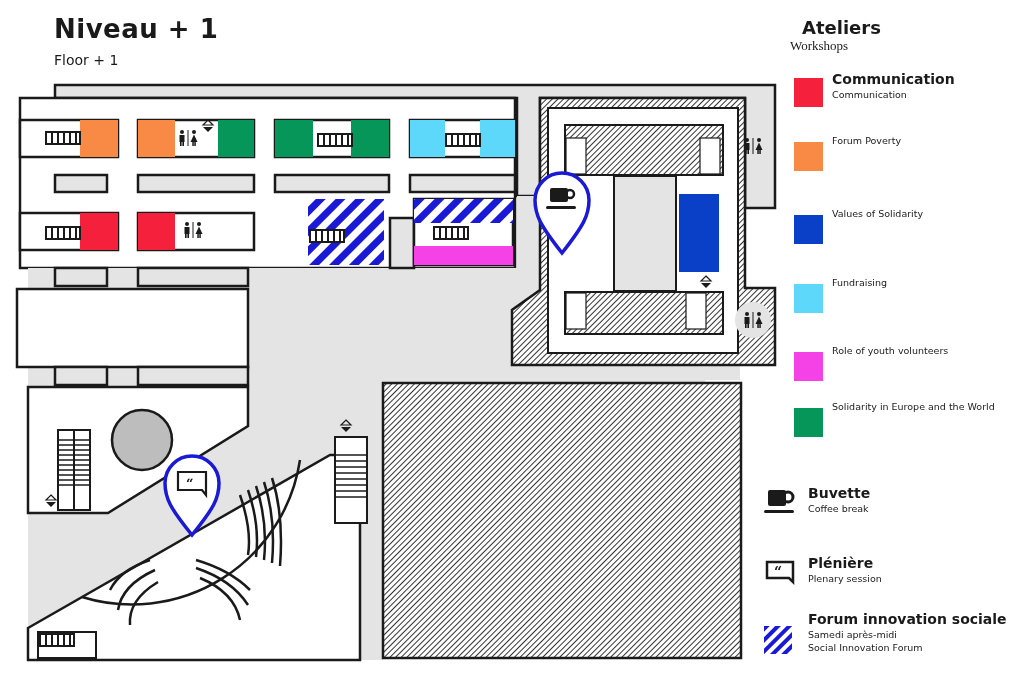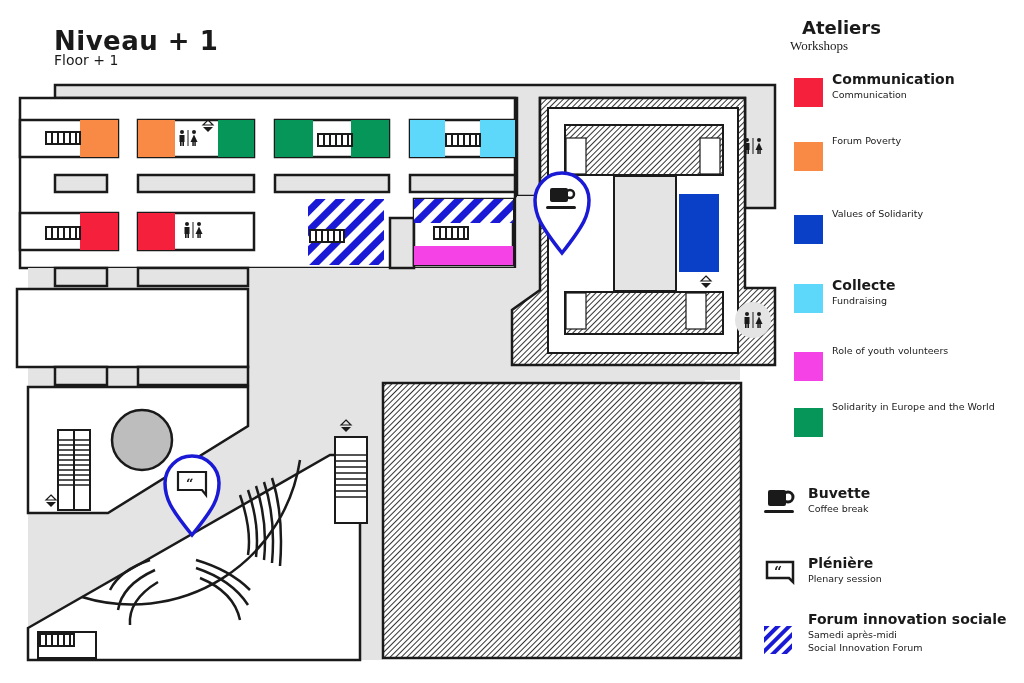--- a/index.html
+++ b/index.html
@@ -1,17 +1,17 @@
 <!DOCTYPE html>
 <html><head>
 <meta charset="utf-8">
 <style>
   html, body { margin:0; padding:0; background:#ffffff; }
   body { width:1024px; height:683px; position:relative; overflow:hidden; font-family:"DejaVu Sans", sans-serif; color:#1a1a1a; }
-  .title { position:absolute; left:54px; top:26px; font-size:26px; font-weight:bold; letter-spacing:0.5px;text-align:center; }
+  .title { position:absolute; left:54px; top:14px; font-size:26px; font-weight:bold; letter-spacing:0.5px;text-align:center; }
   .subtitle { position:absolute; left:54px; top:52px; font-size:14px; }
   #plan { position:absolute; left:0; top:0; }
   .legend { position:absolute; left:790px; top:18px; width:230px; }
   .legend-head { font-size:18px; font-weight:bold; line-height:20px;margin-left:12px; }
   .legend-sub { font-size:13px; line-height:16px;font-family:Liberation Serif, serif; }
   .leg-item { position:absolute; left:0; width:230px; }
   .swatch { position:absolute; left:4px; width:29px; height:29px; }
   .leg-text { position:absolute; left:42px; top:-4px; width:190px; }
   .leg-label { font-size:14px; font-weight:bold; line-height:18px; }
   .leg-desc { font-size:9.5px; line-height:13px; }
@@ -223,21 +223,20 @@
     </div>
     <div class="leg-item" style="left: 790px; top: 211px;">
       <div class="swatch" style="background: rgb(10, 64, 200); top: 4px;"></div>
       <div class="leg-text">
         <div class="leg-desc">Values of Solidarity</div>
       </div>
     </div>
     <div class="leg-item" style="left: 790px; top: 280px;">
       <div class="swatch" style="background: rgb(93, 216, 251); top: 4px;"></div>
       <div class="leg-text">
-        <div class="leg-label">Collecte</div>
         <div class="leg-desc">Fundraising</div>
       </div>
     </div>
     <div class="leg-item" style="left: 790px; top: 348px;">
       <div class="swatch" style="background: rgb(245, 66, 230); top: 4px;"></div>
       <div class="leg-text">
         <div class="leg-desc">Role of youth volunteers</div>
       </div>
     </div>
     <div class="leg-item" style="left: 790px; top: 404px;">

